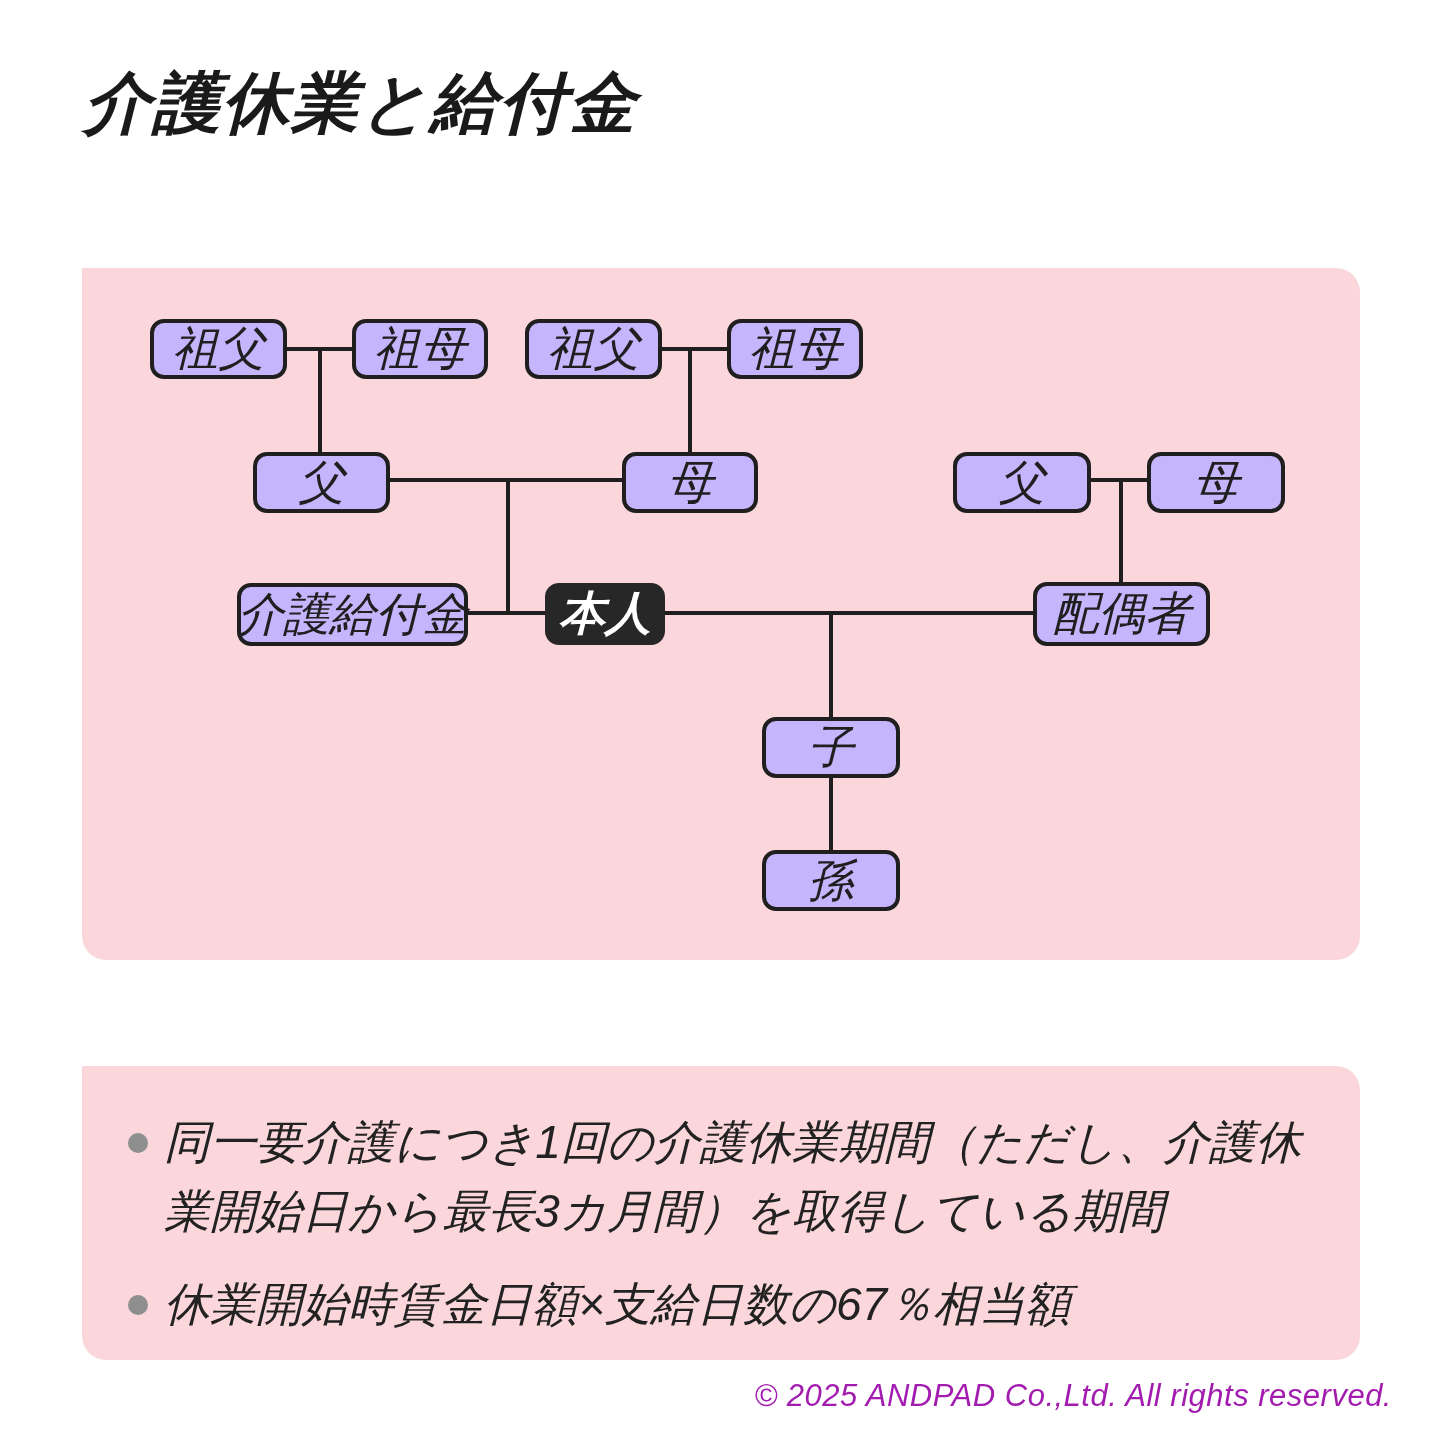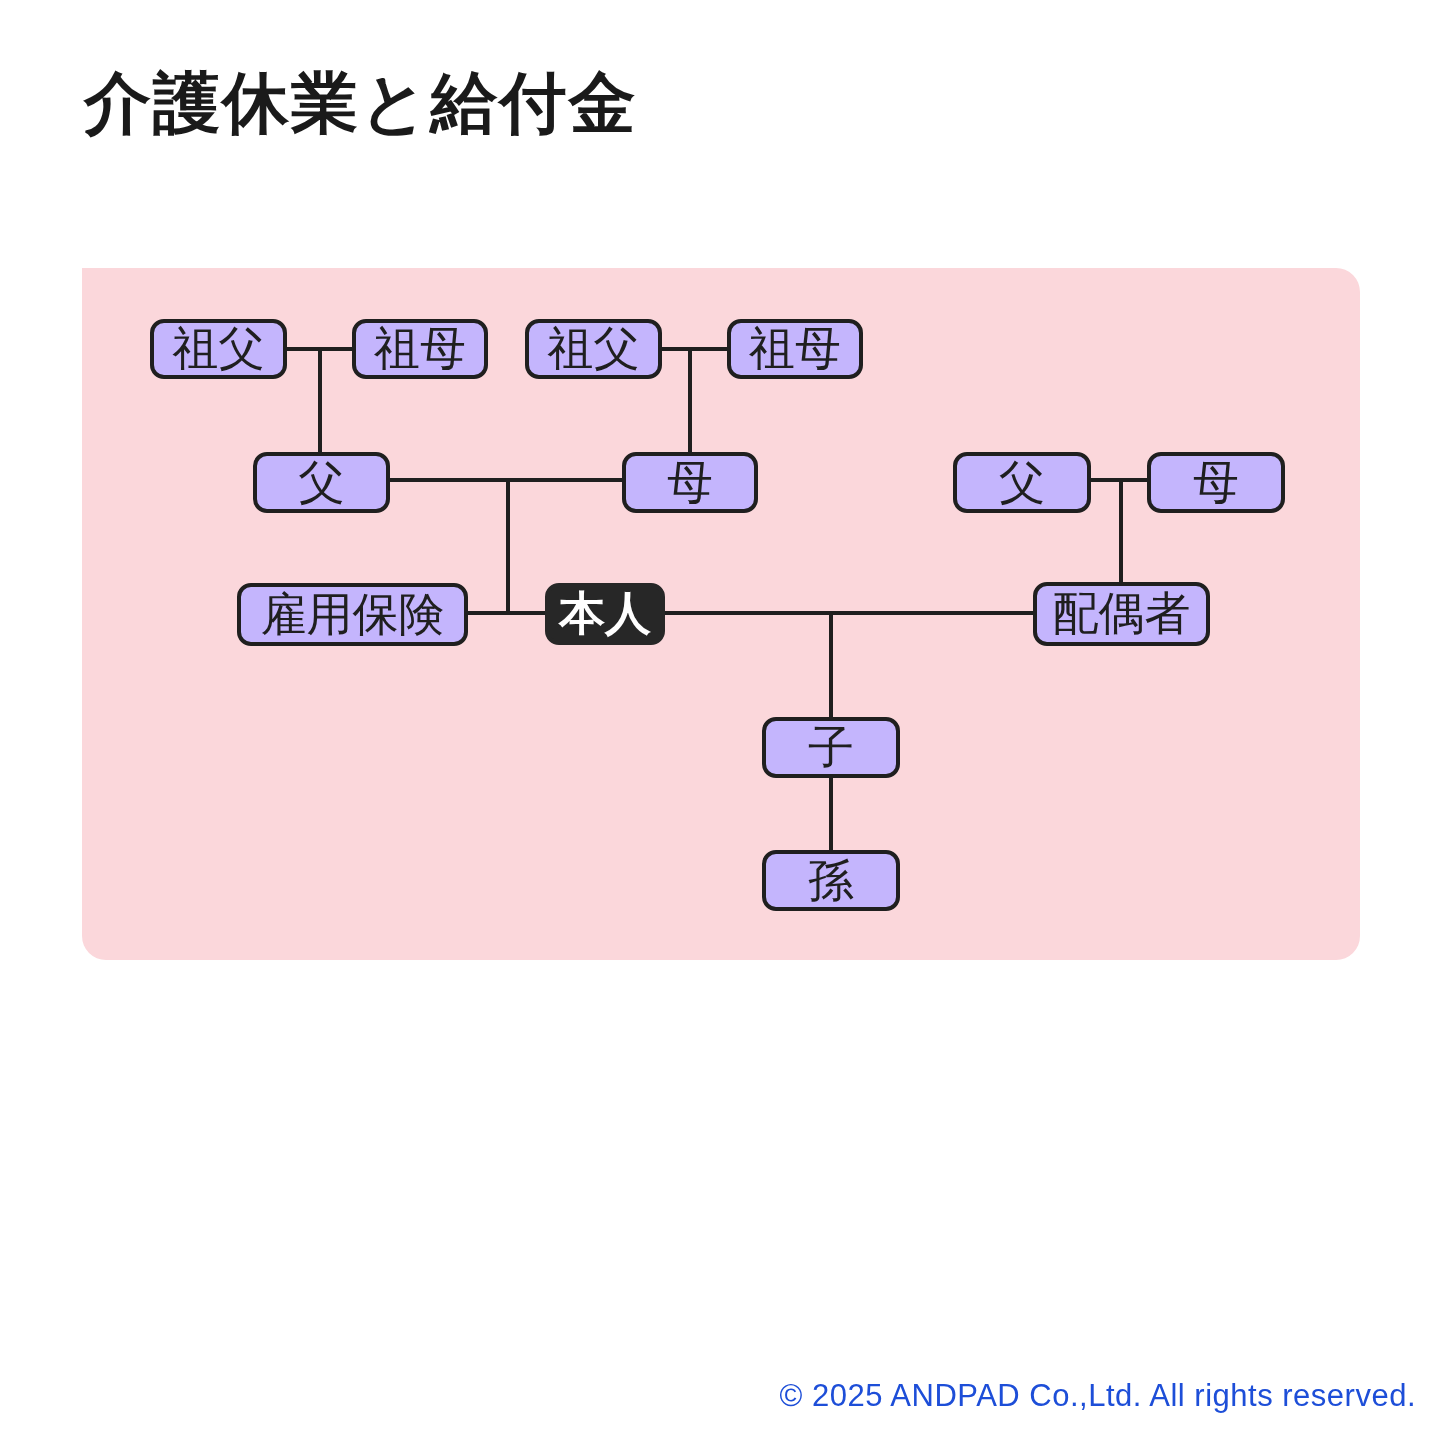--- a/index.html
+++ b/index.html
@@ -1,18 +1,18 @@
 <!DOCTYPE html>
 <html><head>
 <meta charset="utf-8">
 <style>
   html,body{margin:0;padding:0;background:#ffffff;}
   .page{
     position:relative;width:1440px;height:1440px;background:#ffffff;overflow:hidden;
-    font-family:"Liberation Sans","DejaVu Sans",sans-serif;color:#1f1f1f;
+    font-family:"Liberation Sans","DejaVu Sans",sans-serif;color:#1f1f1f;font-style:italic;
   }
   .title{
     position:absolute;left:84px;top:58px;font-size:67px;font-weight:700;
     color:#1a1a1a;letter-spacing:2px;
   }
   .badge{
     position:absolute;background:#C40F33;color:#ffffff;font-weight:700;
     border-radius:20px 20px 0 0;display:flex;align-items:center;box-sizing:border-box;
   }
   .badge1{left:82px;top:195px;width:590px;height:73px;font-size:47px;padding-left:23px;letter-spacing:2px;}
@@ -27,21 +27,21 @@
     display:flex;align-items:center;justify-content:center;font-size:46px;color:#1f1f1f;
     box-sizing:border-box;white-space:nowrap;
   }
   .node.self{background:#272727;border-color:#272727;color:#ffffff;font-weight:700;}
   .line{position:absolute;background:#1f1f1f;}
   .bullets{margin:0;padding:0;list-style:none;}
   .bullet{display:flex;gap:16px;font-size:46px;line-height:1.5;color:#222222;}
   .bullet + .bullet{margin-top:24px;}
   .dot{flex:none;width:20px;height:20px;border-radius:50%;background:#8E8E8E;margin-top:25px;}
   .footer{
-    position:absolute;right:24px;top:1378px;font-size:31px;color:#1d4ed8;letter-spacing:0.5px;
+    position:absolute;right:48px;top:1378px;font-size:31px;color:#a21caf;letter-spacing:0.5px;
   }
 </style>
 </head>
 <body>
 
 <div class="page">
 
   <div class="title">介護休業と給付金</div>
 
 
@@ -63,25 +63,37 @@
     <div class="node" style="left:68px;top:51px;width:137px;height:60px;">祖父</div>
     <div class="node" style="left:270px;top:51px;width:136px;height:60px;">祖母</div>
     <div class="node" style="left:443px;top:51px;width:137px;height:60px;">祖父</div>
     <div class="node" style="left:645px;top:51px;width:136px;height:60px;">祖母</div>
 
     <div class="node" style="left:171px;top:184px;width:137px;height:61px;">父</div>
     <div class="node" style="left:540px;top:184px;width:136px;height:61px;">母</div>
     <div class="node" style="left:871px;top:184px;width:138px;height:61px;">父</div>
     <div class="node" style="left:1065px;top:184px;width:138px;height:61px;">母</div>
 
-    <div class="node" style="left:155px;top:315px;width:231px;height:63px;">雇用保険</div>
+    <div class="node" style="left:155px;top:315px;width:231px;height:63px;">介護給付金</div>
     <div class="node self" style="left:463px;top:315px;width:120px;height:62px;">本人</div>
     <div class="node" style="left:951px;top:314px;width:177px;height:64px;">配偶者</div>
 
     <div class="node" style="left:680px;top:449px;width:138px;height:61px;">子</div>
     <div class="node" style="left:680px;top:582px;width:138px;height:61px;">孫</div>
   </div>
 
 
+  <div class="panel panel2">
+    <ul class="bullets">
+      <li class="bullet">
+        <span class="dot"></span>
+        <span>同一要介護につき1回の介護休業期間（ただし、介護休業開始日から最長3カ月間）を取得している期間</span>
+      </li>
+      <li class="bullet">
+        <span class="dot"></span>
+        <span>休業開始時賃金日額×支給日数の67％相当額</span>
+      </li>
+    </ul>
+  </div>
 
   <div class="footer">© 2025 ANDPAD Co.,Ltd. All rights reserved.</div>
 
 </div>
 
 </body></html>

